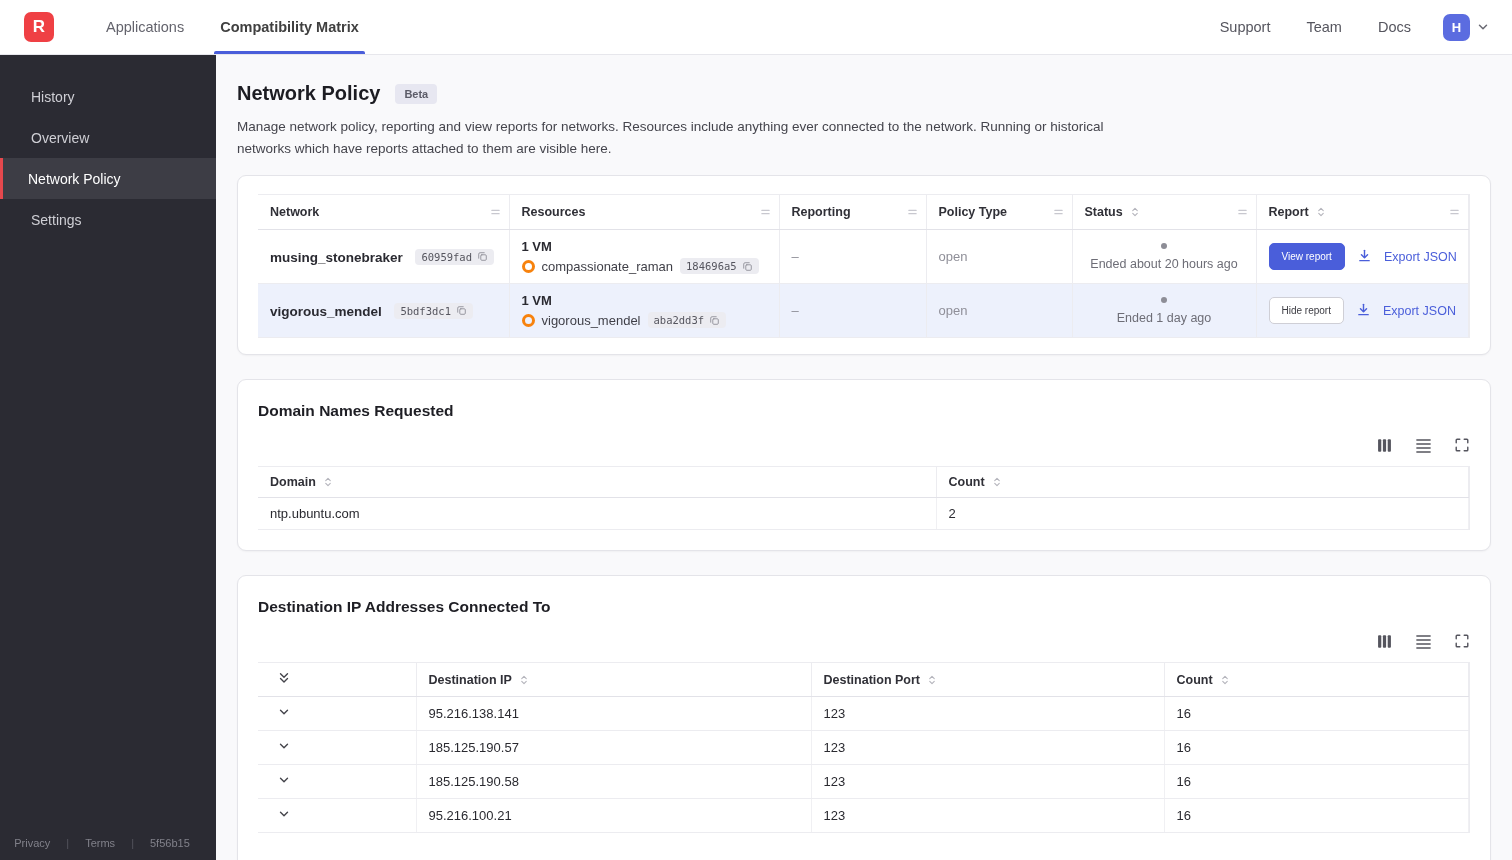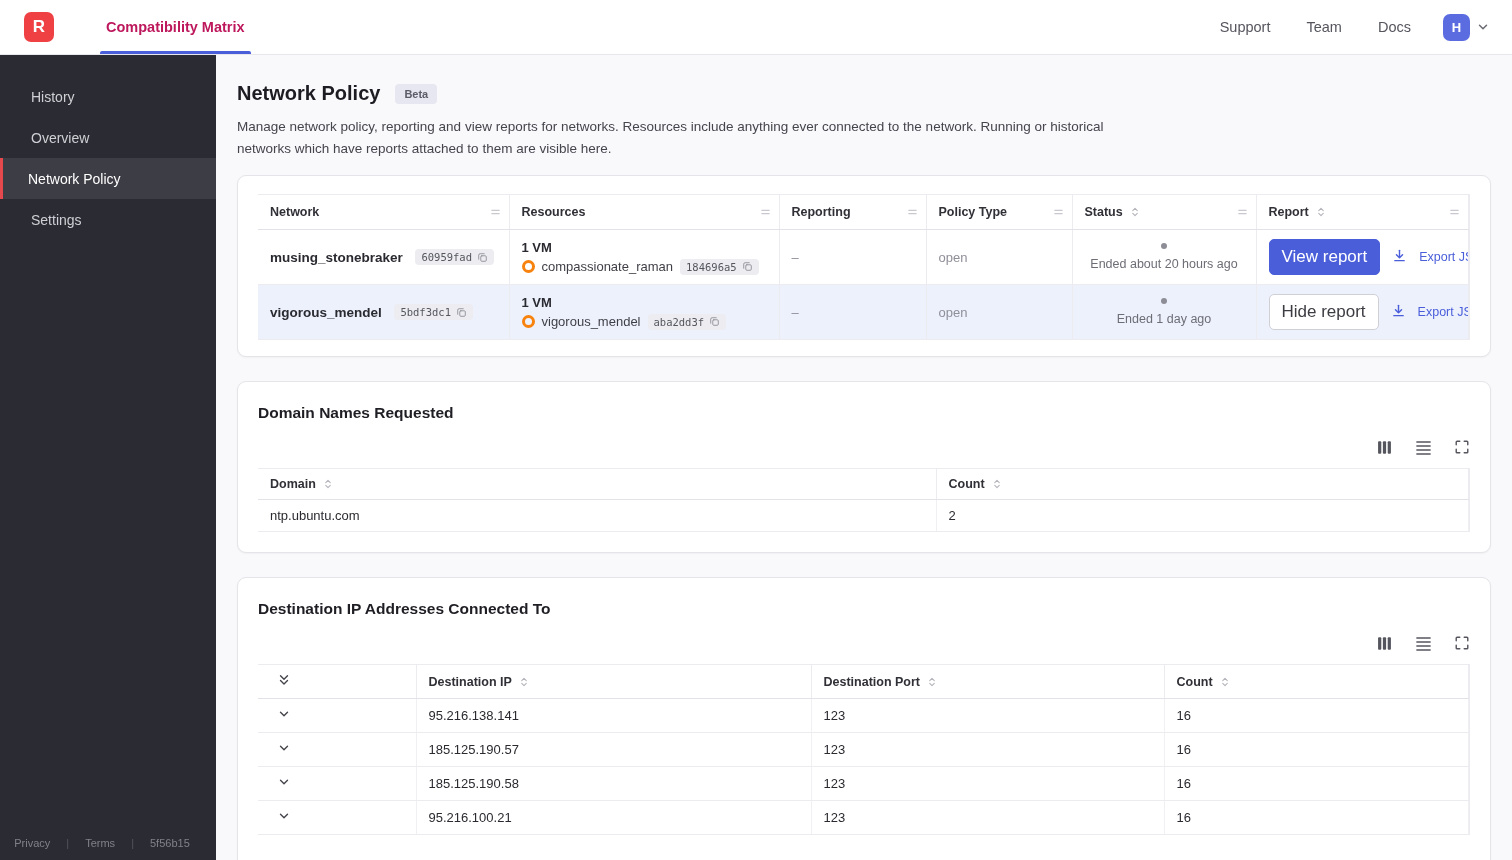--- a/index.html
+++ b/index.html
@@ -11,21 +11,21 @@
   }
   
   .topbar{position:fixed;top:0;left:0;width:1512px;height:55px;background:#fff;
     border-bottom:1px solid #e7e7ec;display:flex;align-items:stretch;z-index:20;}
   .logo{width:30px;height:30px;border-radius:7px;background:#ef4044;color:#fff;
     font-weight:bold;font-size:17px;display:flex;align-items:center;justify-content:center;
     align-self:center;margin:0 34px 0 24px;cursor:pointer;}
   .topnav-left{display:flex;align-items:stretch;gap:0;}
   .topnav-link{display:flex;align-items:center;padding:0 18px;font-size:14.5px;color:#63636c;
     position:relative;cursor:pointer;text-decoration:none;}
-  .topnav-link.active{color:#be185d;font-weight:bold;}
+  .topnav-link.active{color:#404040;font-weight:bold;}
   .topnav-link.active::after{content:"";position:absolute;left:12px;right:12px;bottom:0;height:3px;
     background:#4a5eda;border-radius:2px 2px 0 0;}
   .topnav-right{margin-left:auto;display:flex;align-items:center;padding-right:22px;}
   .topnav-right .topnav-link{padding:0 18px;color:#55555e;}
   .avatar{width:27px;height:27px;border-radius:7px;background:#5b6ce0;color:#fff;font-size:13px;
     font-weight:bold;display:flex;align-items:center;justify-content:center;margin-left:14px;cursor:pointer;}
   .avatar-chevron{margin-left:6px;cursor:pointer;display:flex;align-items:center;color:#6a6a73;}
   
   .sidebar{position:fixed;top:55px;left:0;bottom:0;width:216px;background:#2b2b33;z-index:10;}
   .side-items{padding-top:21px;display:flex;flex-direction:column;}
@@ -62,21 +62,21 @@
     font-family:"DejaVu Sans Mono",monospace;font-size:10.5px;padding:2px 6px;border-radius:4px;vertical-align:1px;}
   .copy-btn{display:inline-flex;color:#8f8f98;cursor:pointer;}
   .vm-count{font-weight:bold;color:#2a2a31;font-size:13px;}
   .res-line{display:flex;align-items:center;gap:7px;margin-top:4px;}
   .vm-dot{width:13px;height:13px;border-radius:50%;border:3.5px solid #f7820d;flex:0 0 auto;}
   .res-name{color:#3f3f47;font-size:13px;}
   .muted{color:#8f8f98;}
   .status-cell{display:flex;align-items:center;gap:8px;font-size:12.5px;color:#6d6d76;flex-direction:column;}
   .status-dot{width:6px;height:6px;border-radius:50%;background:#8d8d96;flex:0 0 auto;}
   .report-cell{display:flex;align-items:center;gap:12px;}
-  .btn{font-size:17px;border-radius:5px;padding:7px 12px;cursor:pointer;border:1px solid transparent;
+  .btn{font-size:10px;border-radius:5px;padding:7px 12px;cursor:pointer;border:1px solid transparent;
     font-family:inherit;white-space:nowrap;}
   .btn-primary{background:#4a5eda;color:#fff;border-color:#4a5eda;}
   .btn-outline{background:#fff;color:#3c3c43;border-color:#cfcfd6;}
   .export-link{display:inline-flex;align-items:center;gap:12px;color:#4a5eda;font-size:12.5px;cursor:pointer;white-space:nowrap;}
   
   .data-card{margin-top:24px;padding:20px 20px 20px 20px;}
   .card-title{font-size:15.5px;font-weight:bold;color:#1e1e24;margin:2px 0 0 0;}
   .card-toolbar{display:flex;justify-content:flex-end;gap:22px;margin-top:17px;color:#55555e;}
   .tool-btn{display:flex;cursor:pointer;color:#55555e;}
   .t2 td{padding:8px 12px;border-bottom:1px solid #ececf0;border-right:1px solid #f0f0f3;font-size:13px;color:#2a2a30;}
@@ -86,20 +86,21 @@
   .t2 th{padding:8px 12px;}
 </style>
 </head>
 <body>
 
 <header class="topbar">
   <div class="logo">
     <span>R</span>
   </div>
   <nav class="topnav-left">
+    <a class="topnav-link">Applications</a>
     <a class="topnav-link active">Compatibility Matrix</a>
   </nav>
   <div class="topnav-right">
     <a class="topnav-link">Support</a>
     <a class="topnav-link">Team</a>
     <a class="topnav-link">Docs</a>
     <div class="avatar">
       <span>H</span>
     </div>
     <span class="avatar-chevron">

